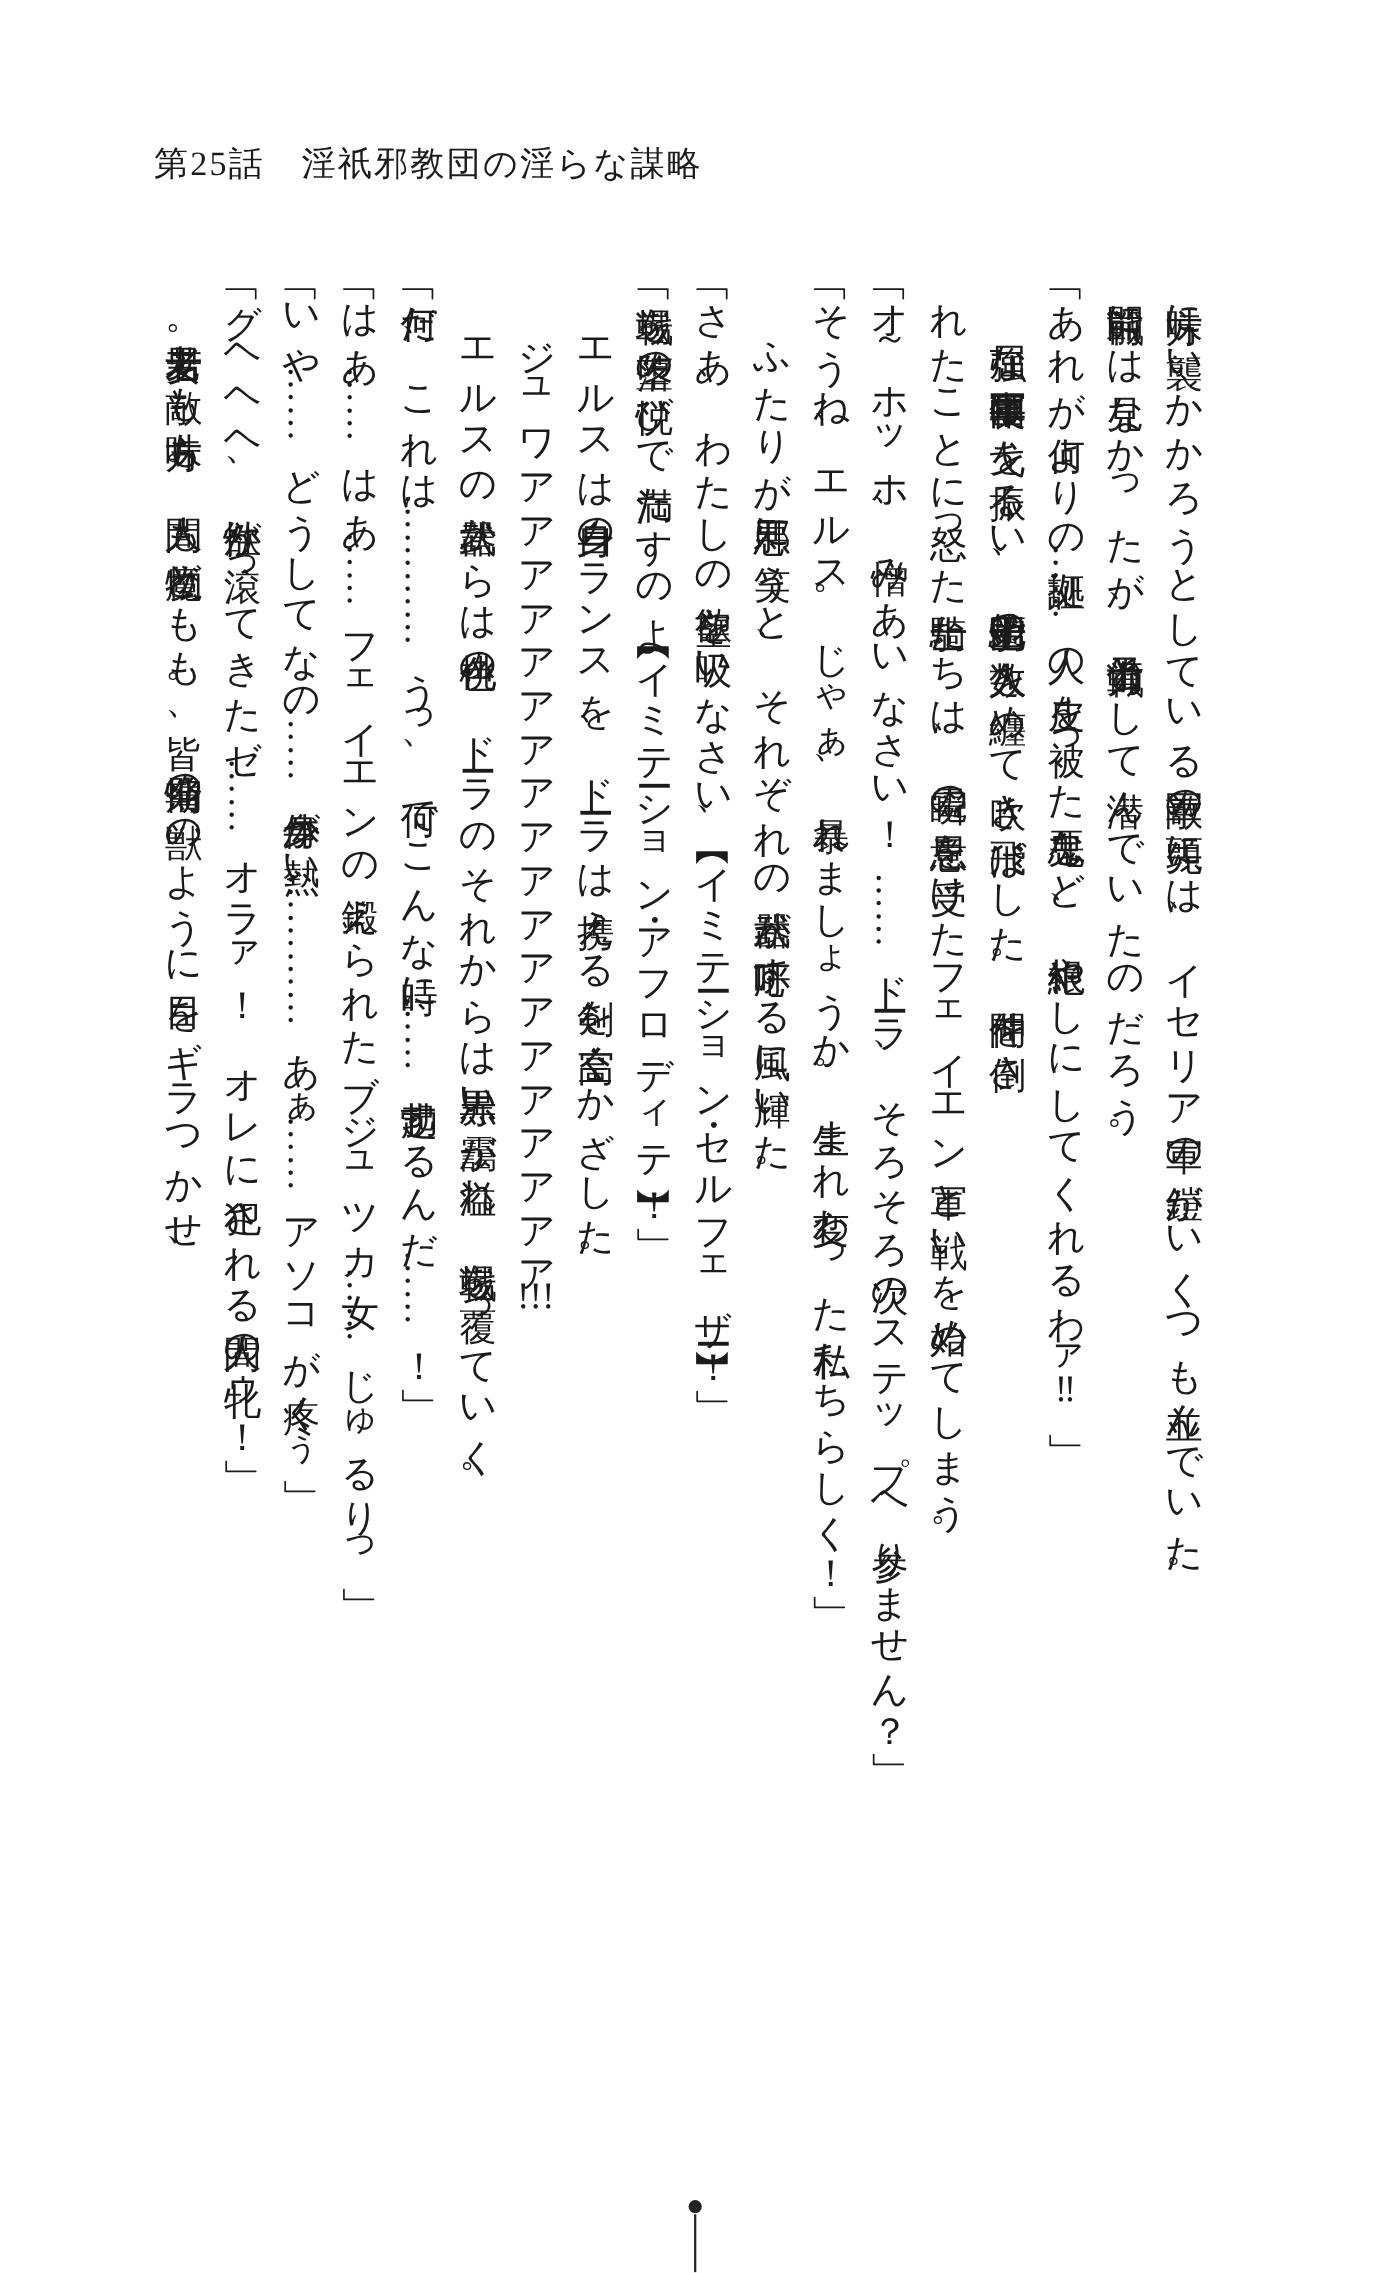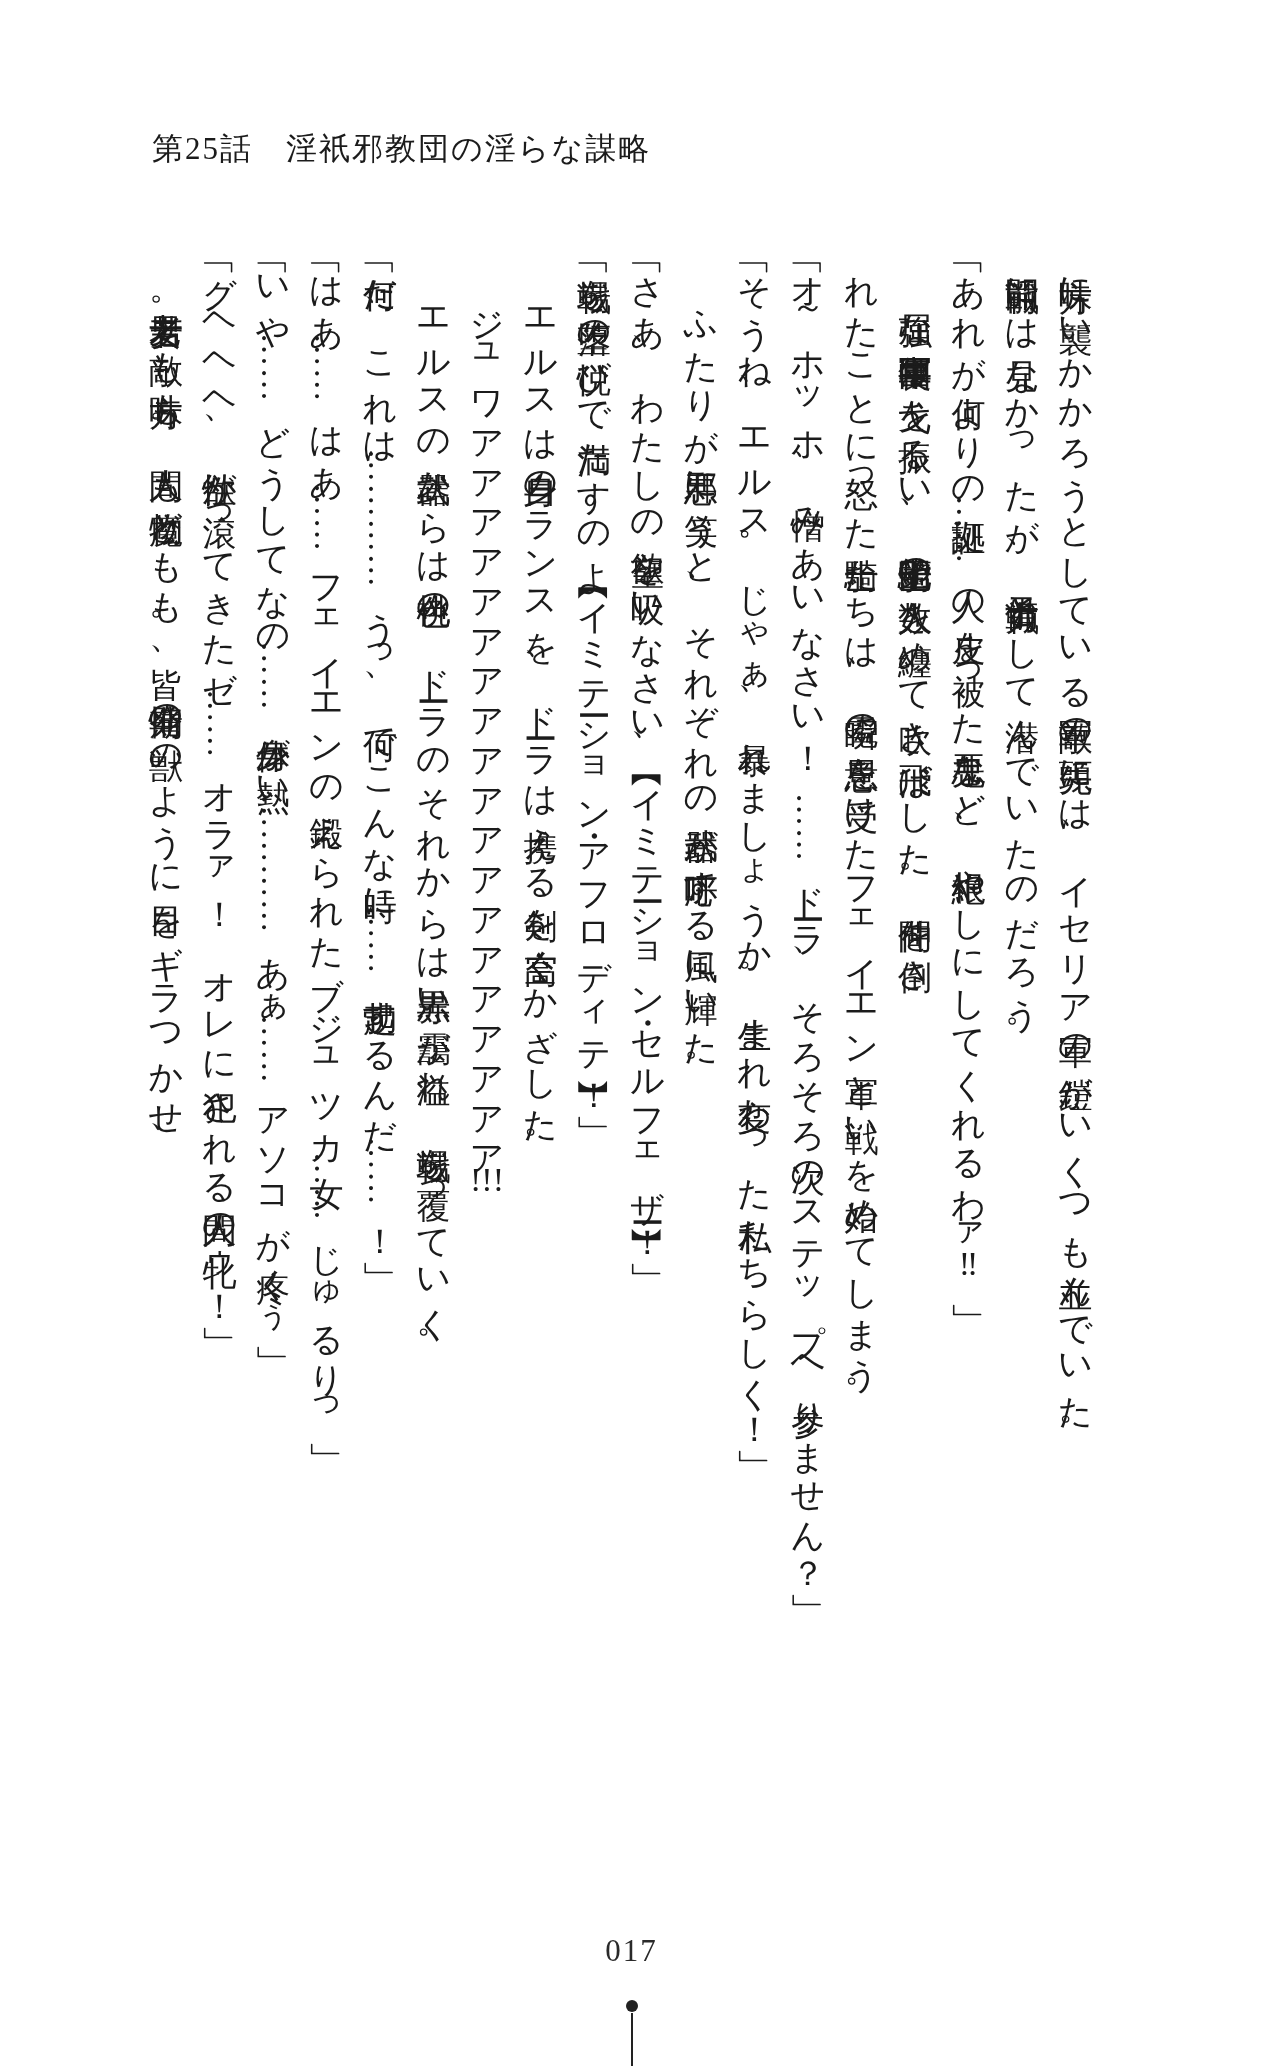--- a/index.html
+++ b/index.html
@@ -11,21 +11,21 @@
     position: relative;
     width: 1263px;
     height: 2066px;
     background: #ffffff;
     overflow: hidden;
     font-family: "Liberation Serif", "DejaVu Serif", serif;
     color: #1b1b1b;
   }
   .chapter-header {
     position: absolute;
-    left: 152px;
+    left: 140px;
     top: 128px;
     font-size: 31px;
     letter-spacing: 2px;
     white-space: nowrap;
     color: #1b1b1b;
   }
   .body-text {
     position: absolute;
     top: 252px;
     left: 118px;
@@ -96,18 +96,17 @@
     <p>　エルスは自身のランスを、ドーラは携える剣を空高くかざした。</p>
     <p><span>　ジュワアアアアアアアアアアアアアアアアアアア</span><span class="tcy">!!!</span></p>
     <p>　エルスの武器からは桃色の、ドーラのそれからは赤黒い靄が溢れ、戦場を覆っていく。</p>
     <p>「何だ、これは…………うっ、何でこんな時に……勃起するんだ……！」</p>
     <p>「はあ……はあ……フェイエンの鍛えられたブジュツカ女……じゅるりっ」</p>
     <p>「いや……どうしてなの……身体が熱い…………あぁ……アソコが疼くぅ」</p>
     <p>「グヘヘヘ、性欲が滾ってきたゼ……オラァ！　オレに犯される人間の牝ゥ！」</p>
     <p>　老若男女。敵も味方も。人間も魔物どもも。皆、発情期の獣のように目をギラつかせ、</p>
   </div>
 
-  <div class="page-number">017</div>
 
   <div class="fold-dot"></div>
   <div class="fold-line"></div>
 
 </div>
 
 </body></html>

